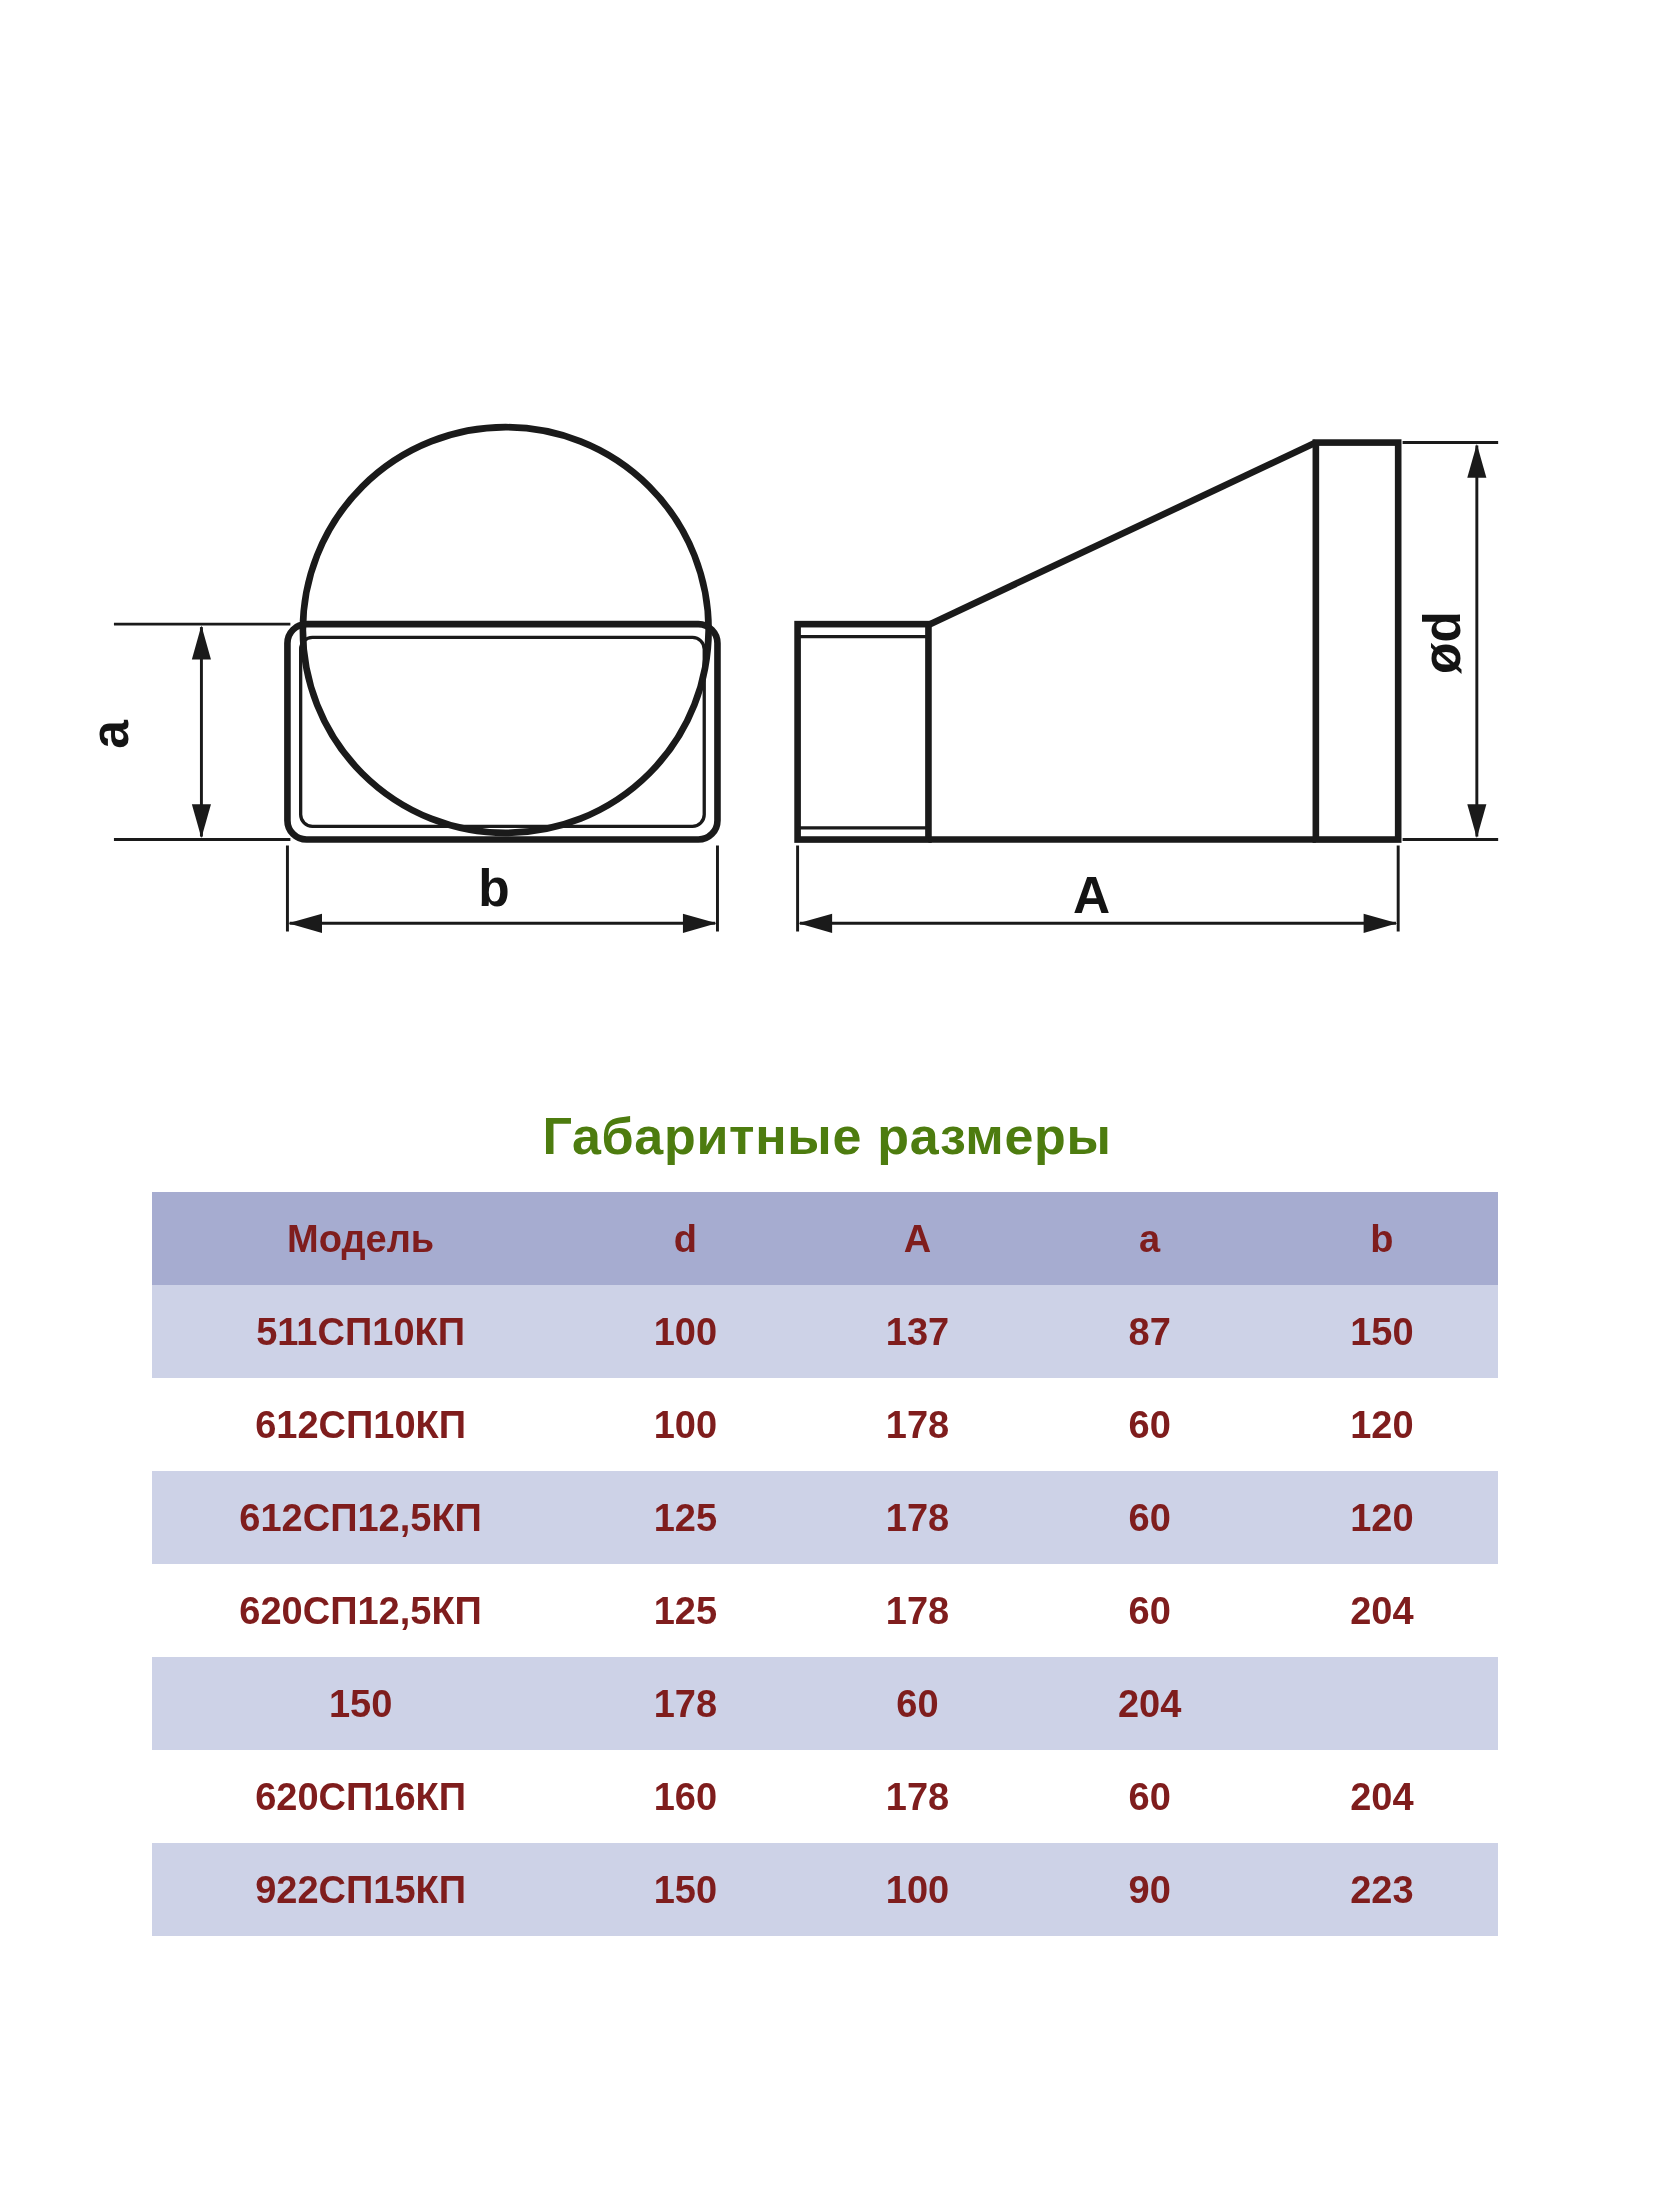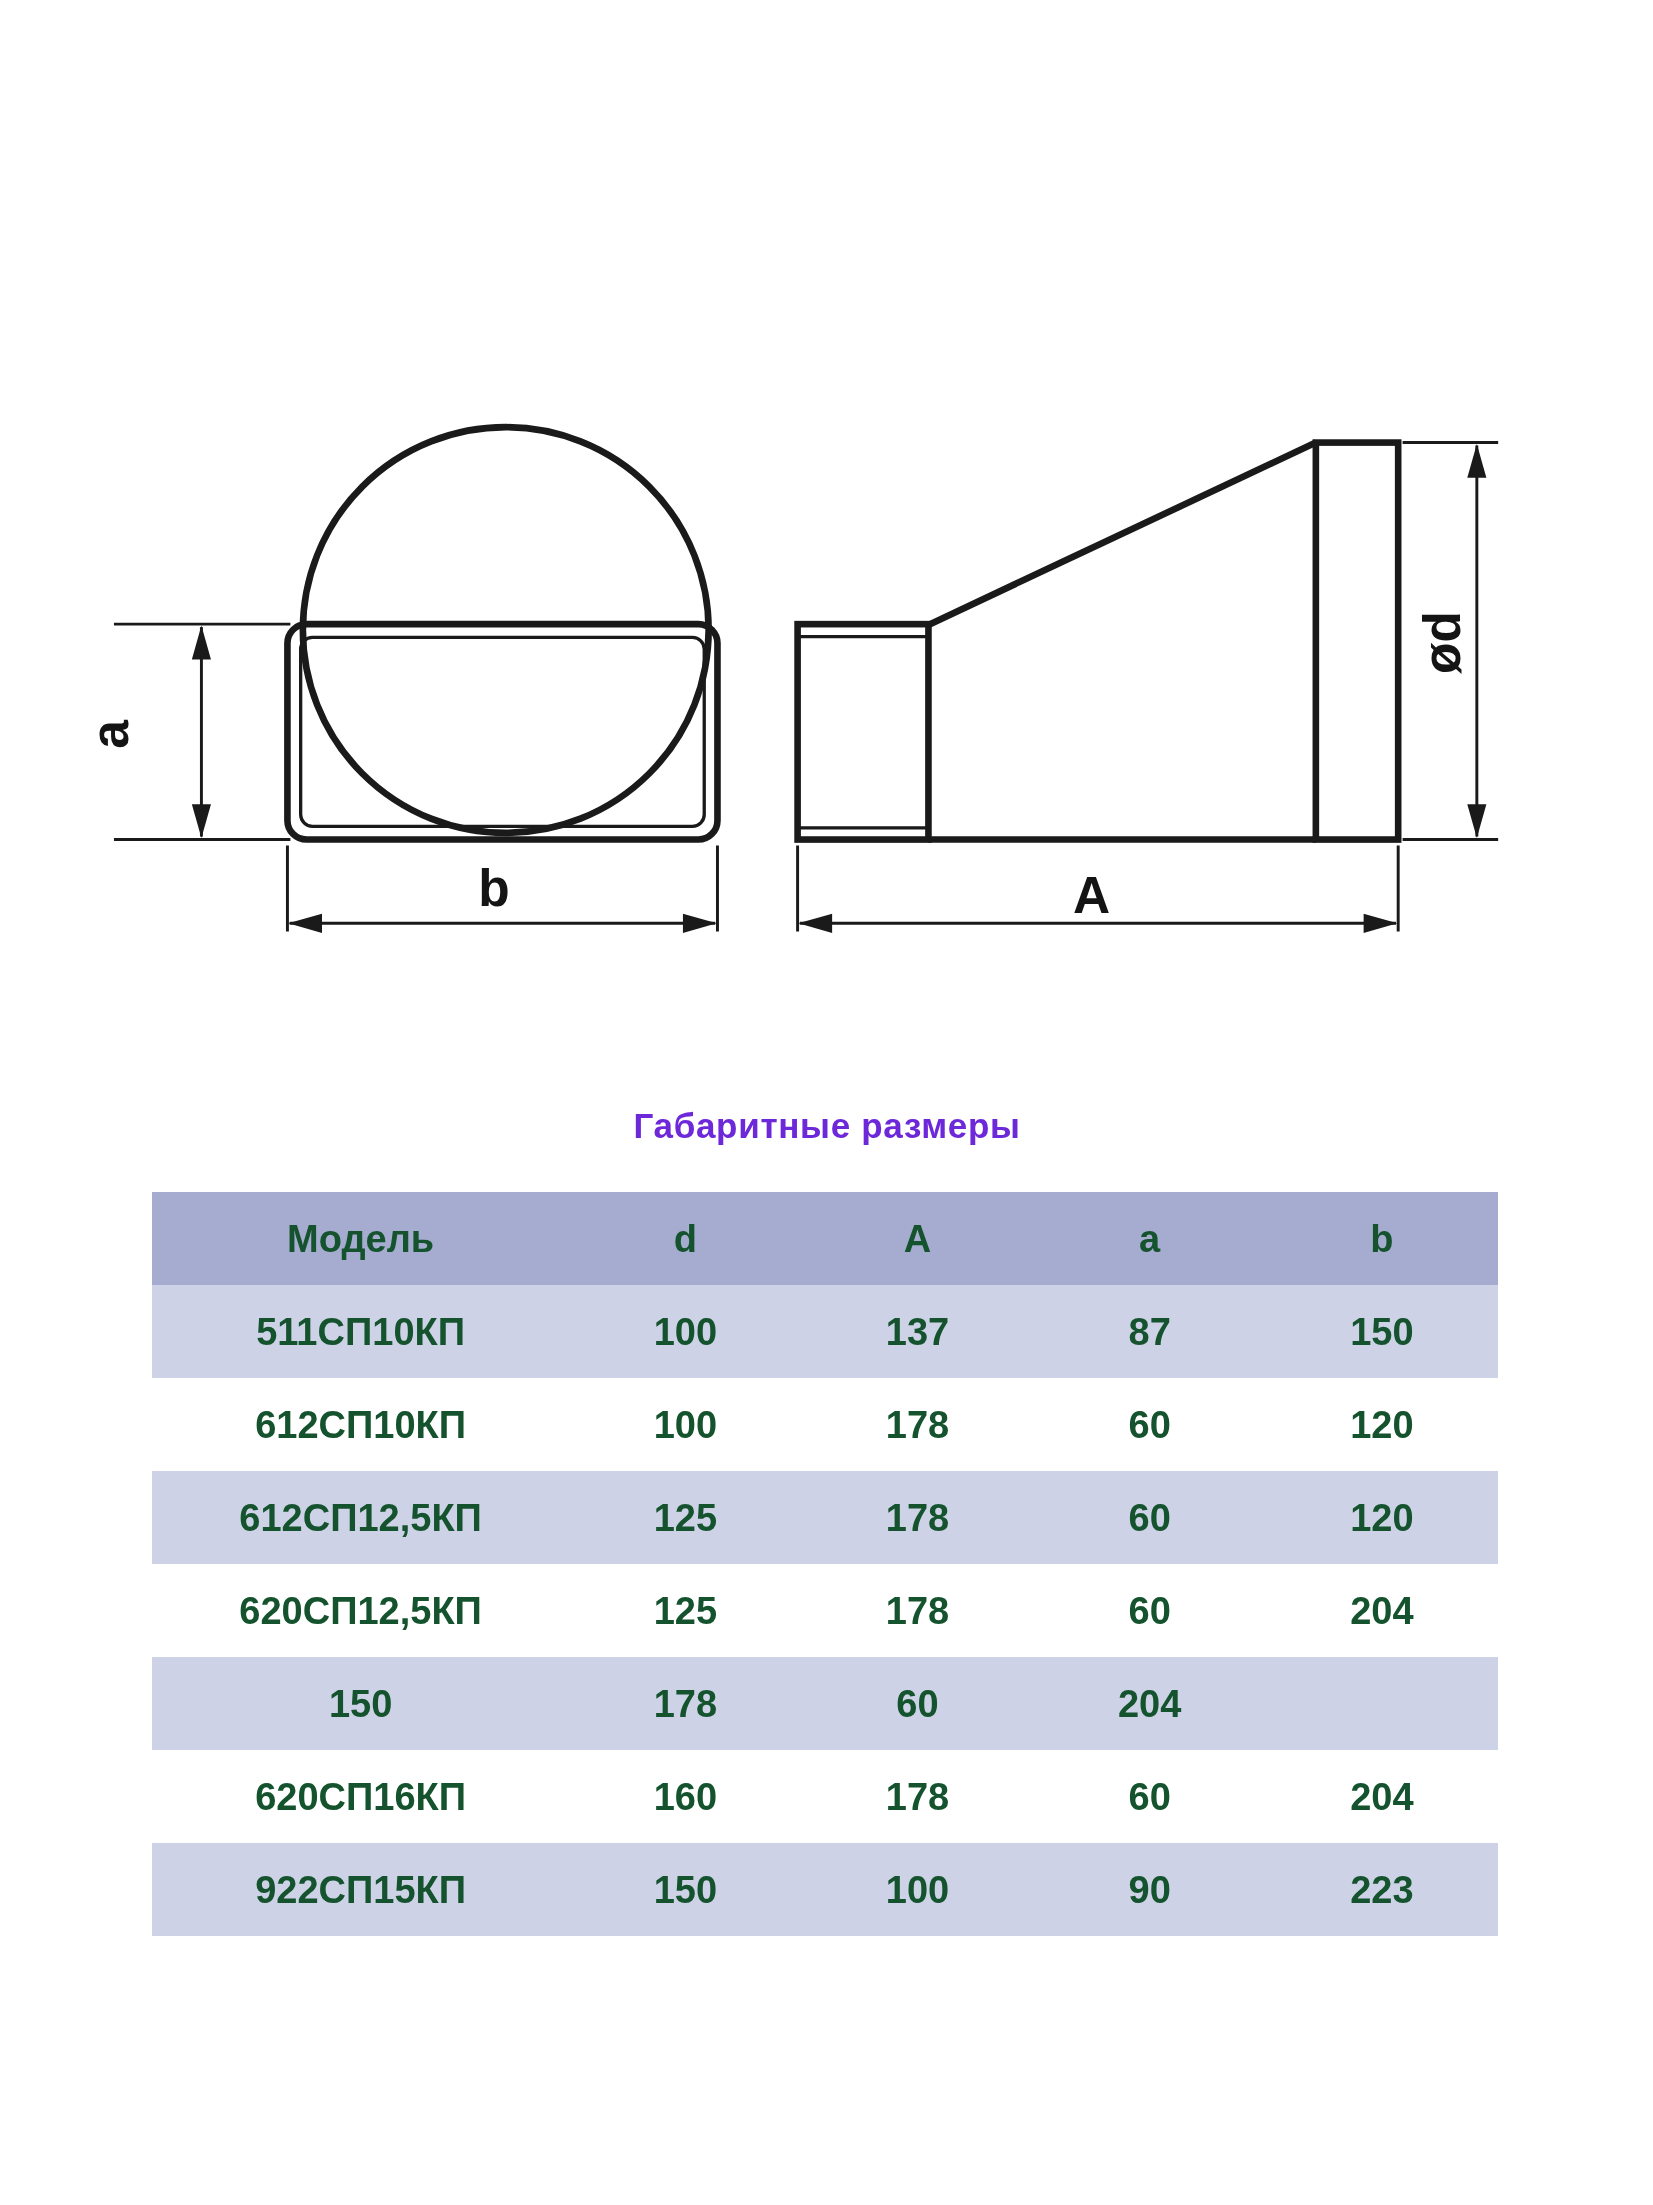--- a/index.html
+++ b/index.html
@@ -5,26 +5,26 @@
   html,body{margin:0;padding:0;}
   body{
     width:1654px;height:2205px;background:#ffffff;
     font-family:"Liberation Sans","DejaVu Sans",sans-serif;
     color:#111;
   }
   .stage{position:relative;width:1654px;height:2205px;overflow:hidden;background:#fff;}
   .drawings{position:absolute;left:0;top:0;}
   .page-title{
     position:absolute;left:0;top:1106px;width:1654px;
-    text-align:center;font-size:35px;font-weight:700;color:#6d28d9;
+    text-align:center;font-size:52px;font-weight:700;color:#4d7c0f;
     letter-spacing:0.7px;
   }
   .dim-table{
     position:absolute;left:152px;top:1192px;width:1346px;
-    font-size:38px;font-weight:700;color:#14532d;
+    font-size:38px;font-weight:700;color:#7f1d1d;
   }
   .t-row{
     display:grid;
     grid-template-columns:31% 17.25% 17.25% 17.25% 17.25%;
     height:93px;align-items:center;
   }
   .t-row.header{height:93px;background:#a6acd0;}
   .t-row.alt{background:#cdd2e7;}
   .t-row.plain{background:#ffffff;}
   .cell{text-align:center;line-height:1;}

